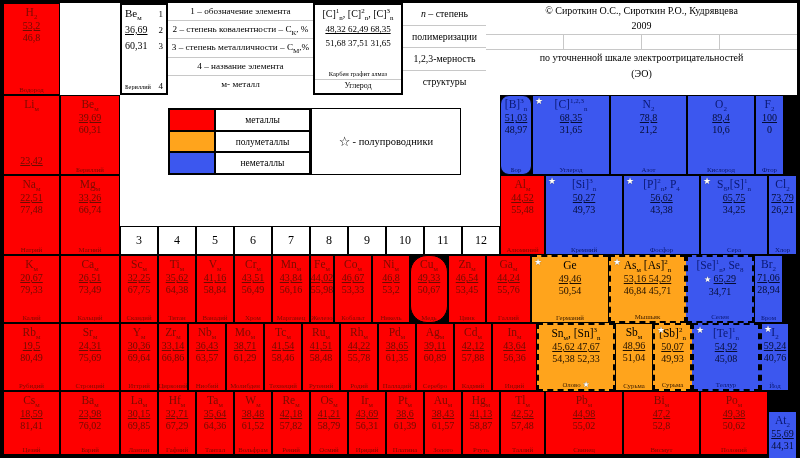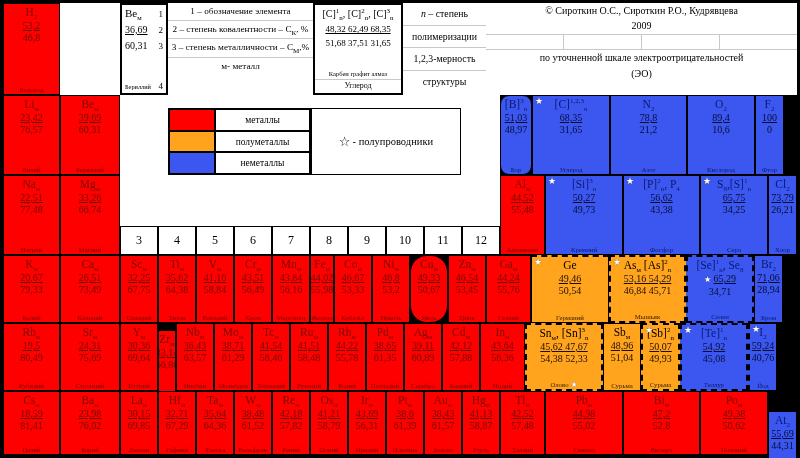--- a/index.html
+++ b/index.html
@@ -109,20 +109,21 @@
       <div class="bl bname">
           <span>Бериллий</span>
           <span class="ann">4</span>
         </div>
     </div>
 
     <div class="hblock ltext">
       <div class="lline">1 – обозначение элемента</div>
       <div class="lline">2 – степень ковалентности – С<sub>К</sub>, %</div>
       <div class="lline">3 – степень металличности – С<sub>М</sub>,%</div>
+      <div class="lline">4 – название элемента</div>
       <div class="lline">м- металл</div>
     </div>
 
     <div class="hblock cex">
       <div class="cl1">[C]<sup>1</sup><sub>n</sub>, [C]<sup>2</sup><sub>n</sub>, [C]<sup>3</sup><sub>n</sub></div>
       <div class="cl2"><u>48,32 62,49 68,35</u></div>
       <div class="cl2">51,68 37,51 31,65</div>
       <div class="cl4">Карбен графит алмаз</div>
       <div class="cl5">Углерод</div>
     </div>
@@ -142,21 +143,21 @@
           <div></div>
           <div></div>
           <div></div>
         </div>
       <div class="snline">по уточненной шкале электроотрицательностей</div>
       <div class="snline">(ЭО)</div>
     </div>
   </div>
 
   <div class="trow" style="height:80px">
-    <div class="gen"><div class="cell m" style="width: 57px;">
+    <div class="gen"><div class="cell m" style="width: 57px; gap: 43px;">
           <div class="sym">Li<sub>м</sub></div>
           <div class="v1"><u>23,42</u></div>
           <div class="v2">76,57</div>
           <div class="nm">Литий</div>
         </div><div class="cell m" style="width: 60px;">
           <div class="sym">Be<sub>м</sub></div>
           <div class="v1"><u>39,69</u></div>
           <div class="v2">60,31</div>
           <div class="nm">Бериллий</div>
         </div></div>
@@ -368,21 +369,21 @@
         </div><div class="cell m" style="width: 60px;">
           <div class="sym">Sr<sub>м</sub></div>
           <div class="v1"><u>24,31</u></div>
           <div class="v2">75,69</div>
           <div class="nm">Стронций</div>
         </div><div class="cell m" style="width: 38px;">
           <div class="sym">Y<sub>м</sub></div>
           <div class="v1"><u>30,36</u></div>
           <div class="v2">69,64</div>
           <div class="nm">Иттрий</div>
-        </div><div class="cell m" style="width: 18px; margin-top: 7px;">
+        </div><div class="cell m" style="width: 30px;">
           <div class="sym">Zr<sub>м</sub></div>
           <div class="v1"><u>33,14</u></div>
           <div class="v2">66,86</div>
           <div class="nm">Цирконий</div>
         </div><div class="cell m" style="width: 38px;">
           <div class="sym">Nb<sub>м</sub></div>
           <div class="v1"><u>36,43</u></div>
           <div class="v2">63,57</div>
           <div class="nm">Ниобий</div>
         </div><div class="cell m" style="width: 38px;">

